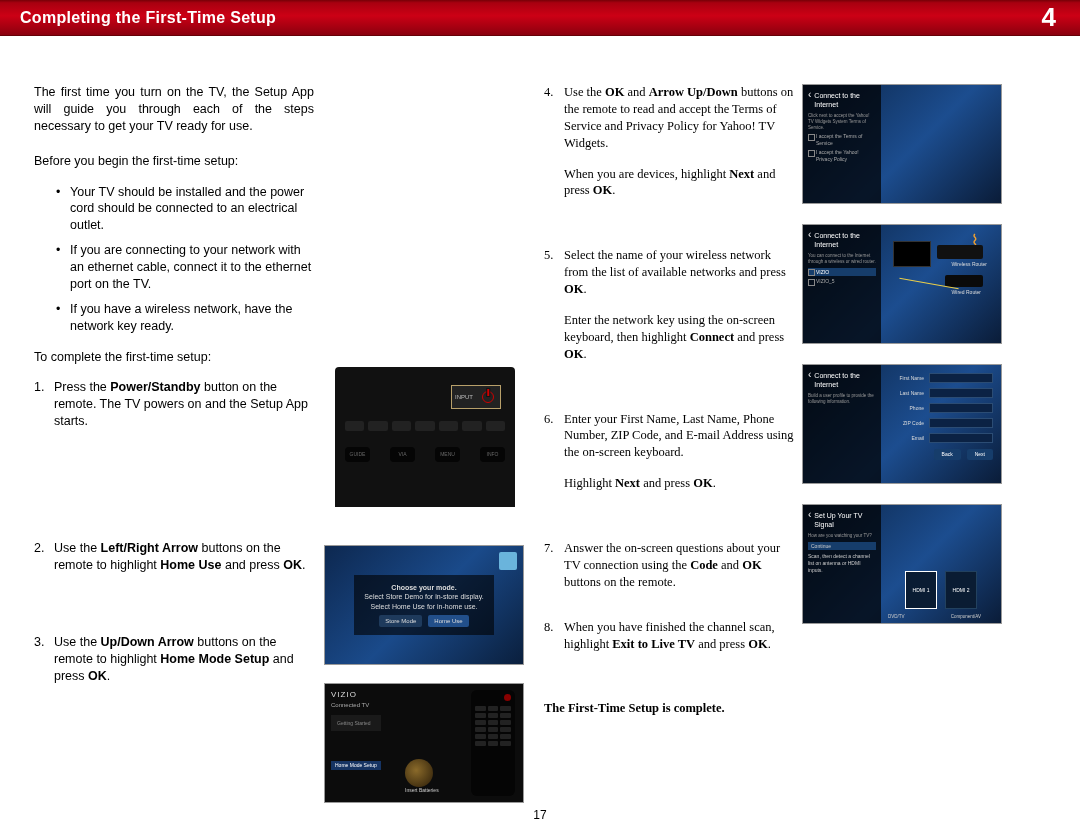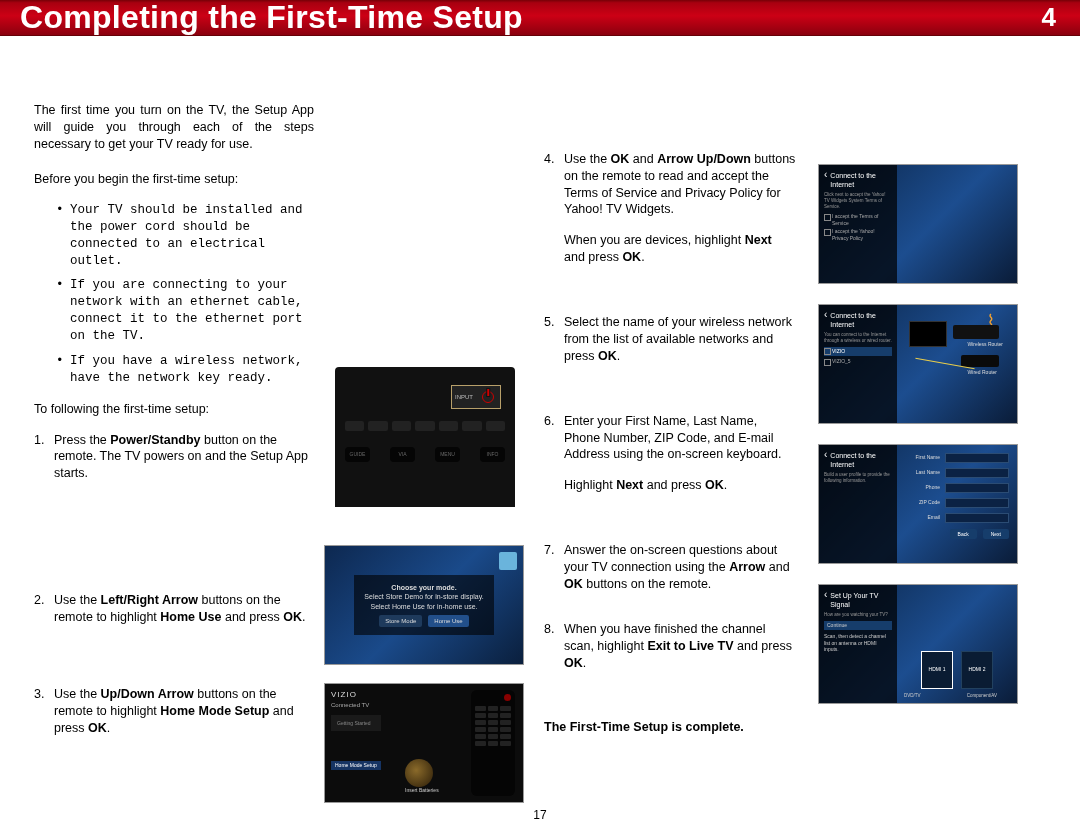--- a/index.html
+++ b/index.html
@@ -15,47 +15,46 @@
     background: linear-gradient(to bottom, #770007 0%, #a80010 8%, #cc0015 45%, #8a000e 100%);
     height: 36px;
     display: flex;
     align-items: center;
     justify-content: space-between;
     padding: 0 24px 0 20px;
     border-bottom: 1px solid #660006;
   }
   .header .title {
     color: #fff;
-    font-size: 32px;
+    font-size: 16px;
     font-weight: 700;
     letter-spacing: 0.3px;
     font-family: "Century Gothic", "Avant Garde", Arial, sans-serif;
   }
   .header .chapter {
     color: #fff;
     font-size: 26px;
     font-weight: 700;
     font-family: "Century Gothic", "Avant Garde", Arial, sans-serif;
   }
   .content {
     display: flex;
     padding: 48px 24px 10px 34px;
     font-size: 12.5px;
     line-height: 1.35;
-    align-items: center;
   }
   .col-left { width: 280px; margin-right: 10px; }
   .col-mid { width: 202px; margin-right: 18px; position: relative; }
-  .col-right1 { width: 252px; margin-right: 22px; }
+  .col-right1 { width: 252px; margin-right: 6px; font-family: Liberation Serif, serif; }
   .col-right2 { width: 202px; }
 
   .intro { text-align: justify; margin-bottom: 18px; }
   p.normal { margin-bottom: 14px; }
 
-  ul.bullets { list-style: none; margin-bottom: 14px; font-family: Liberation Mono, monospace; }
+  ul.bullets { list-style: none; margin-bottom: 14px; }
   ul.bullets li { position: relative; padding-left: 36px; margin-bottom: 8px; }
   ul.bullets li::before { content: "•"; position: absolute; left: 22px; top: 0; }
 
   ol.steps { list-style: none; counter-reset: step; }
   ol.steps > li { position: relative; padding-left: 20px; margin-bottom: 48px; counter-increment: step; }
   ol.steps > li::before { content: counter(step) "."; position: absolute; left: 0; top: 0; }
   ol.steps > li .extra { margin-top: 14px; }
   ol.steps.right { counter-reset: step 3; }
 
   b { font-weight: 700; }
@@ -151,21 +150,21 @@
 <div class="content">
 
   <div class="col-left">
     <p class="intro">The first time you turn on the TV, the Setup App will guide you through each of the steps necessary to get your TV ready for use.</p>
     <p class="normal">Before you begin the first-time setup:</p>
     <ul class="bullets">
       <li>Your TV should be installed and the power cord should be connected to an electrical outlet.</li>
       <li>If you are connecting to your network with an ethernet cable, connect it to the ethernet port on the TV.</li>
       <li>If you have a wireless network, have the network key ready.</li>
     </ul>
-    <p class="normal">To following the first-time setup:</p>
+    <p class="normal">To complete the first-time setup:</p>
     <ol class="steps">
       <li style="margin-bottom:110px;">
         <span>Press the </span><b>Power/Standby</b><span> button on the remote. The TV powers on and the Setup App starts.</span>
       </li>
       <li style="margin-bottom:60px;">
         <span>Use the </span><b>Left/Right Arrow</b><span> buttons on the remote to highlight </span><b>Home Use</b><span> and press </span><b>OK</b><span>.</span>
       </li>
       <li>
         <span>Use the </span><b>Up/Down Arrow</b><span> buttons on the remote to highlight </span><b>Home Mode Setup</b><span> and press </span><b>OK</b><span>.</span>
       </li>
@@ -253,27 +252,28 @@
   </div>
 
   <div class="col-right1">
     <ol class="steps right">
       <li>
         <span>Use the </span><b>OK</b><span> and </span><b>Arrow Up/Down</b><span> buttons on the remote to read and accept the Terms of Service and Privacy Policy for Yahoo! TV Widgets.</span>
         <div class="extra"><span>When you are devices, highlight </span><b>Next</b><span> and press </span><b>OK</b><span>.</span></div>
       </li>
       <li>
         <span>Select the name of your wireless network from the list of available networks and press </span><b>OK</b><span>.</span>
+        <div class="extra"><span>Enter the network key using the on-screen keyboard, then highlight </span><b>Connect</b><span> and press </span><b>OK</b><span>.</span></div>
       </li>
       <li>
         <span>Enter your First Name, Last Name, Phone Number, ZIP Code, and E-mail Address using the on-screen keyboard.</span>
         <div class="extra"><span>Highlight </span><b>Next</b><span> and press </span><b>OK</b><span>.</span></div>
       </li>
       <li style="margin-top:22px; margin-bottom:28px;">
-        <span>Answer the on-screen questions about your TV connection using the </span><b>Arrow</b><span> and </span><b>OK</b><span> buttons on the remote.</span>
+        <span>Answer the on-screen questions about your TV connection using the </span><b>Code</b><span> and </span><b>OK</b><span> buttons on the remote.</span>
       </li>
       <li>
         <span>When you have finished the channel scan, highlight </span><b>Exit to Live TV</b><span> and press </span><b>OK</b><span>.</span>
       </li>
     </ol>
     <p class="complete">The First-Time Setup is complete.</p>
   </div>
 
   <div class="col-right2">
     <div class="thumb">

